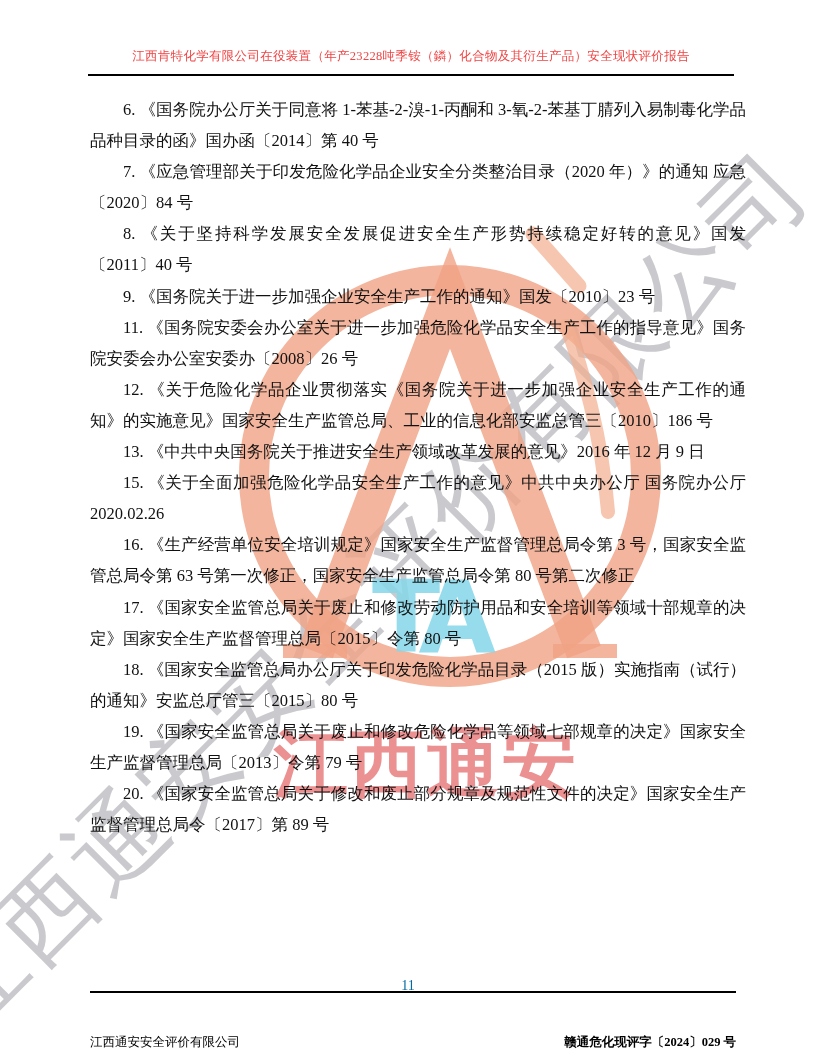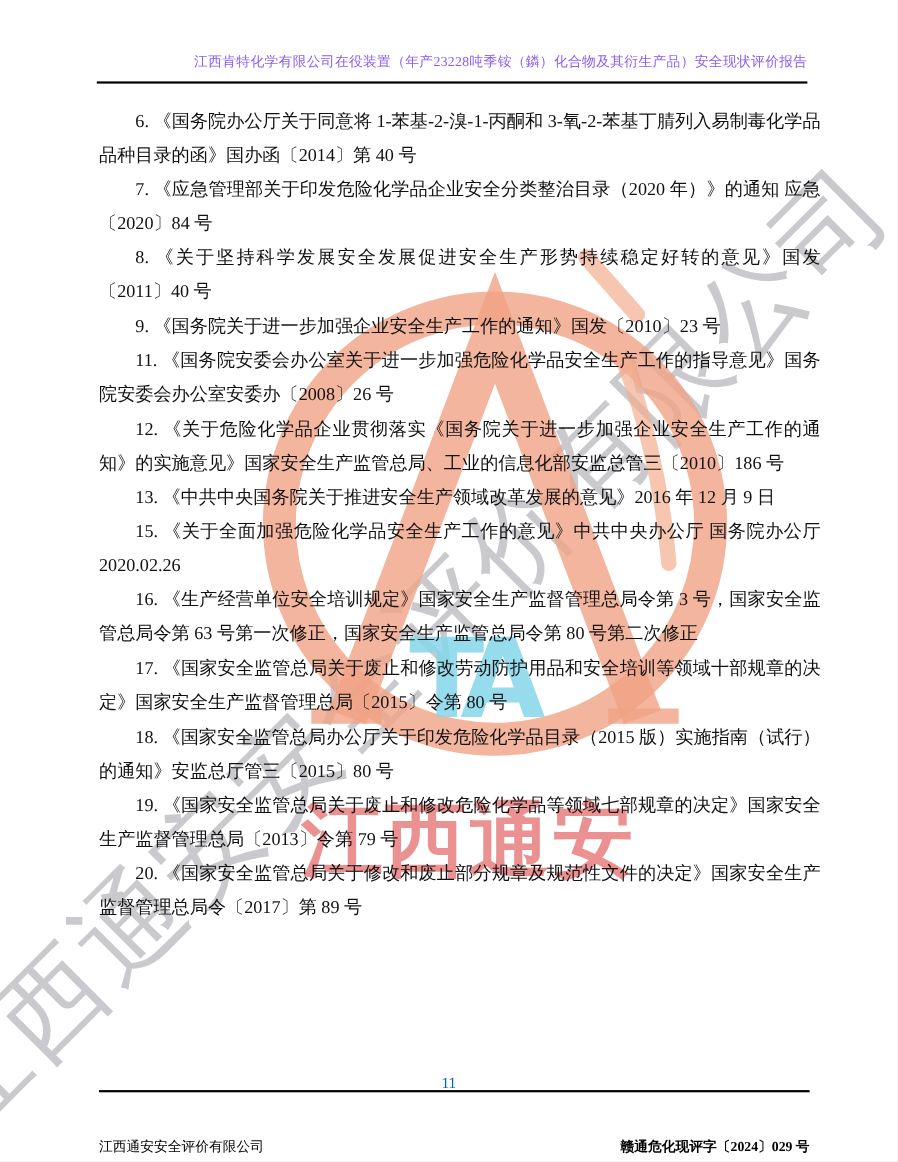--- a/index.html
+++ b/index.html
@@ -26,21 +26,21 @@
   .wm-stamp{
     position:absolute;left:274px;top:715px;
     font-size:74px;font-weight:bold;letter-spacing:2px;
     color:rgba(221,72,72,0.60);
     white-space:nowrap;
     font-family:"Liberation Serif","DejaVu Serif",serif;
   }
   
   .header{position:absolute;top:48px;left:88px;right:82px;z-index:2;}
   .header-title{
-    text-align:right;font-size:12.5px;line-height:17px;letter-spacing:.3px;color:#8b5cf6;
+    text-align:center;font-size:12.5px;line-height:17px;letter-spacing:.3px;color:#ef4444;
   }
   .header-rule{margin-top:9px;border-bottom:2.2px solid #000;height:0;}
   .body-text{
     position:absolute;top:94px;left:90px;right:70px;z-index:2;
     font-size:16.5px;line-height:31.1px;
     text-align:justify;text-justify:inter-character;
   }
   .body-text p{margin:0;text-indent:33px;}
   .page-number{
     position:absolute;left:0;right:0;bottom:62px;z-index:2;

